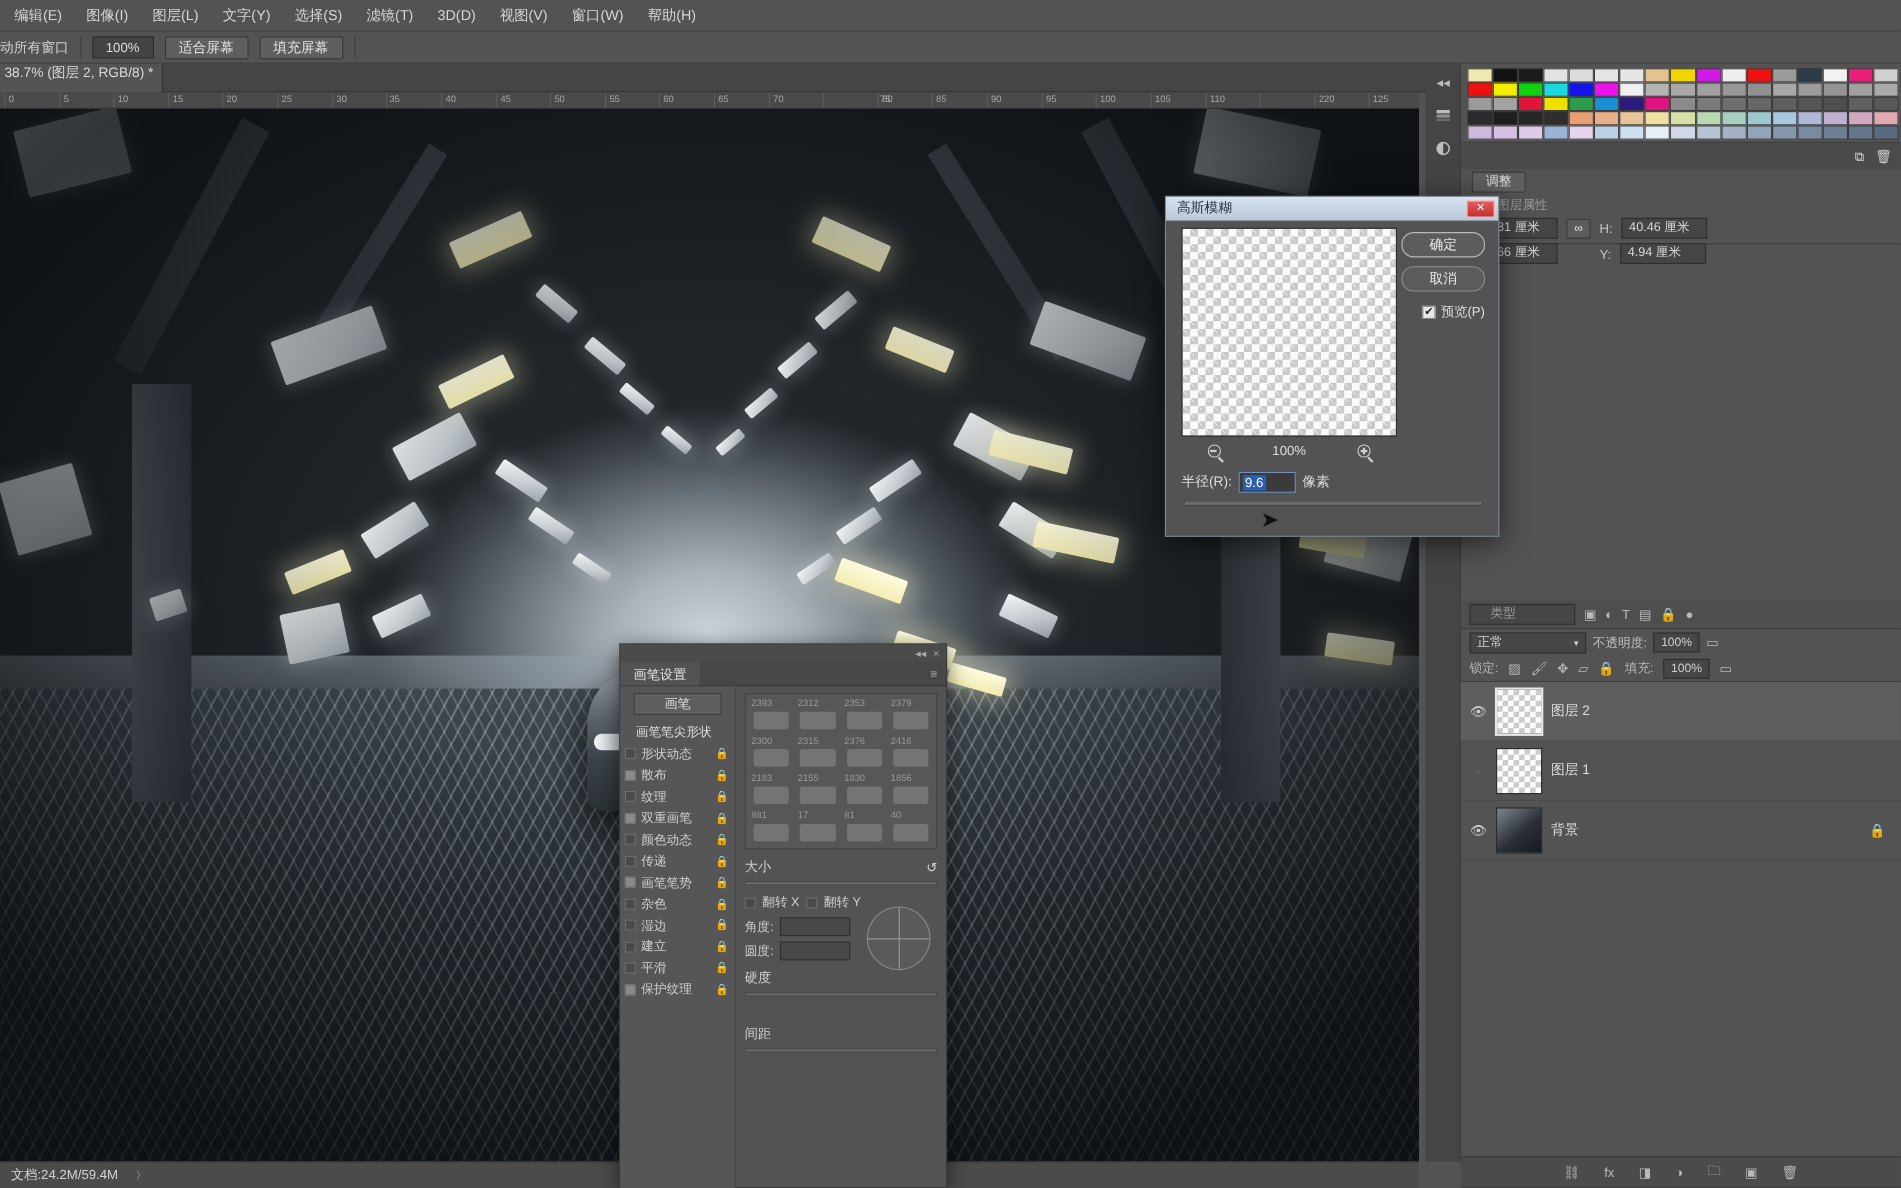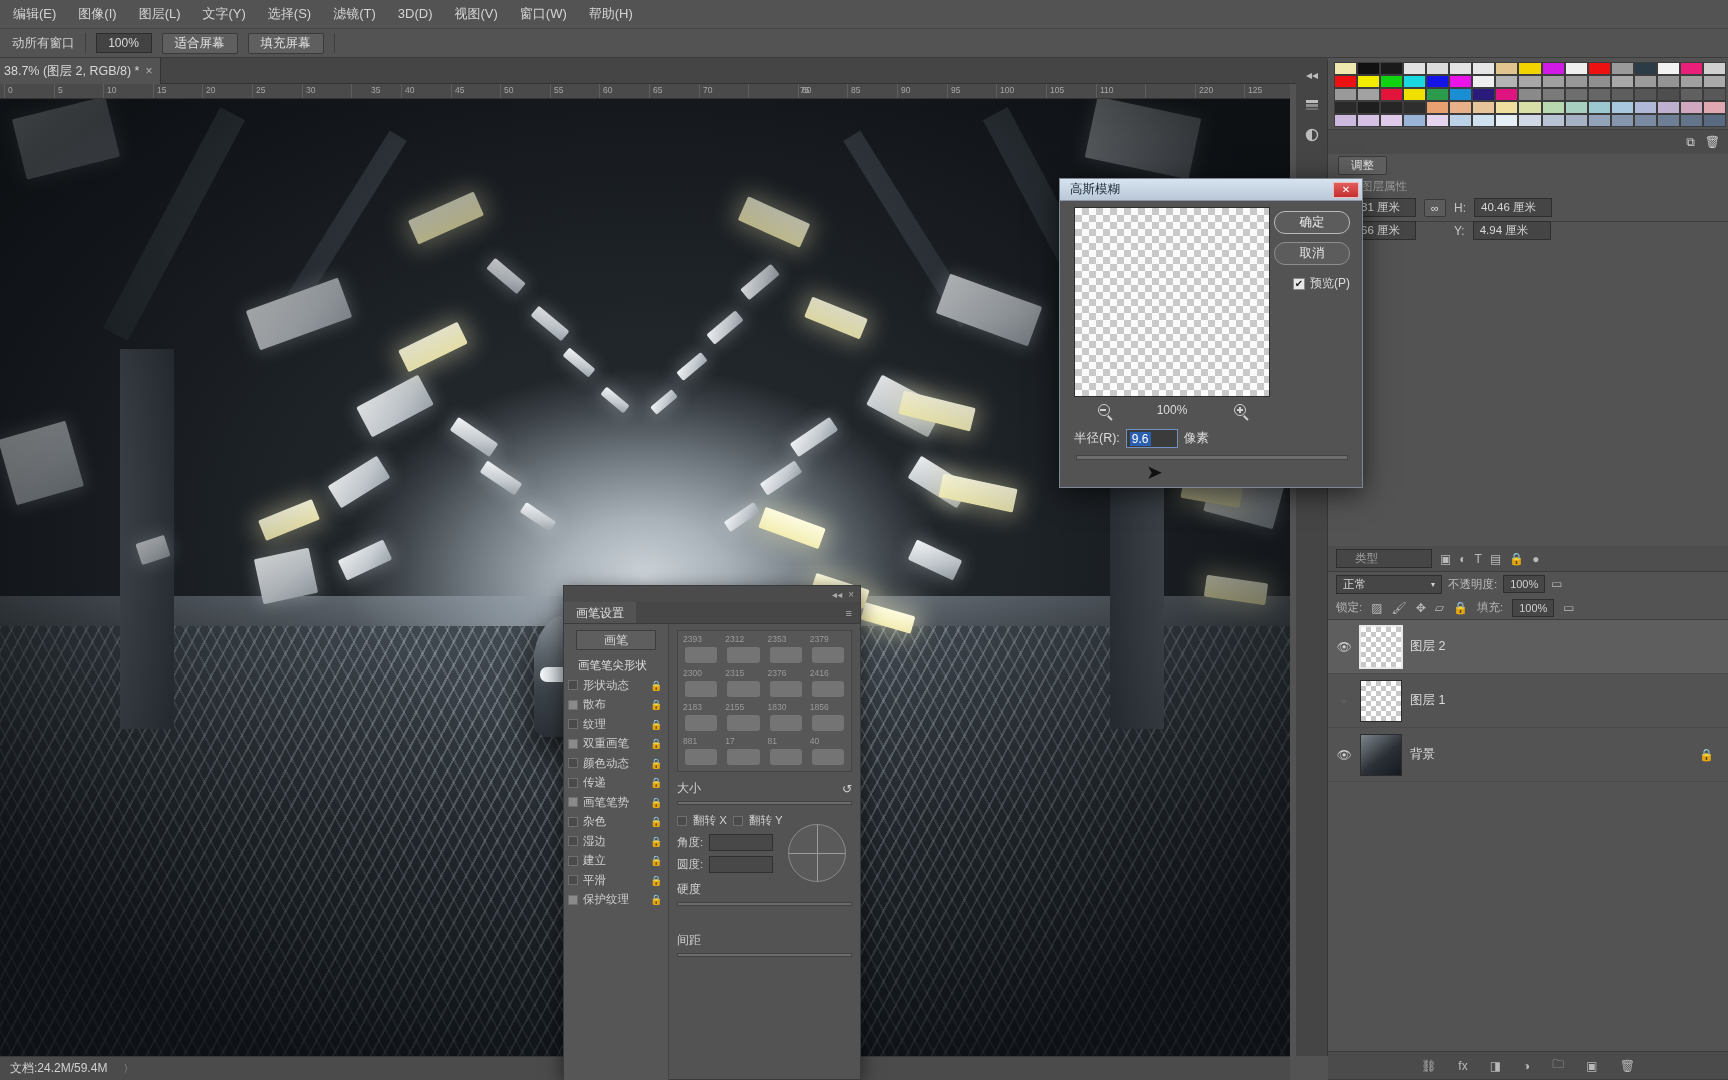--- a/index.html
+++ b/index.html
@@ -18,21 +18,21 @@
     position: absolute; top: 0; left: 0; width: 1728px; height: 28px;
     background: #535353; display: flex; align-items: center;
     padding-left: 2px;
   }
   .menubar .mi { padding: 0 11px; font-size: 13px; color: #d4d4d4; line-height: 28px; white-space: nowrap; }
 
   
   .optionsbar {
     position: absolute; top: 28px; left: 0; width: 1728px; height: 30px;
     background: #535353; border-top: 1px solid #474747; border-bottom: 1px solid #3c3c3c;
-    display: flex; align-items: center; gap: 10px; padding-left: 12px;
+    display: flex; align-items: center; gap: 10px; padding-left: 0;
   }
   .opt-label { font-size: 12.5px; color: #d0d0d0; white-space: nowrap; }
   .opt-field {
     background: #434343; border: 1px solid #2d2d2d; color: #dcdcdc;
     height: 20px; line-height: 18px; padding: 0 10px; font-size: 12px;
     text-align: center; min-width: 56px;
   }
   .opt-btn {
     background: #5f5f5f; border: 1px solid #3a3a3a; color: #e2e2e2;
     height: 21px; line-height: 19px; padding: 0 12px; font-size: 12.5px;
@@ -42,21 +42,21 @@
 
   
   .tabbar {
     position: absolute; top: 58px; left: 0; width: 1728px; height: 26px;
     background: #454545; border-bottom: 1px solid #333;
   }
   .doctab {
     position: absolute; left: 0; top: 0; height: 26px;
     background: #535353; border-right: 1px solid #333;
     display: flex; align-items: center; padding: 0 8px 0 4px;
-    font-size: 12.5px; color: #d8d8d8; gap: 6px;
+    font-size: 12.5px; color: #d8d8d8; gap: 6px; flex-direction: column;
   }
   .doctab .closex { font-size: 12px; color: #b0b0b0; }
 
   
   .ruler-h {
     position: absolute; top: 84px; left: 0; width: 1290px; height: 15px;
     background: #4a4a4a; border-bottom: 1px solid #343434;
     overflow: hidden;
   }
   .ruler-h .tick {
@@ -391,21 +391,21 @@
       <div class="tnum" style="left: 105px;">10</div>
       <div class="tick" style="left: 153px;"></div>
       <div class="tnum" style="left: 155px;">15</div>
       <div class="tick" style="left: 202px;"></div>
       <div class="tnum" style="left: 204px;">20</div>
       <div class="tick" style="left: 252px;"></div>
       <div class="tnum" style="left: 254px;">25</div>
       <div class="tick" style="left: 302px;"></div>
       <div class="tnum" style="left: 304px;">30</div>
       <div class="tick" style="left: 351px;"></div>
-      <div class="tnum" style="left: 369px;">35</div>
+      <div class="tnum" style="left: 352px;">35</div>
       <div class="tick" style="left: 401px;"></div>
       <div class="tnum" style="left: 403px;">40</div>
       <div class="tick" style="left: 451px;"></div>
       <div class="tnum" style="left: 453px;">45</div>
       <div class="tick" style="left: 500px;"></div>
       <div class="tnum" style="left: 502px;">50</div>
       <div class="tick" style="left: 550px;"></div>
       <div class="tnum" style="left: 552px;">55</div>
       <div class="tick" style="left: 599px;"></div>
       <div class="tnum" style="left: 601px;">60</div>

